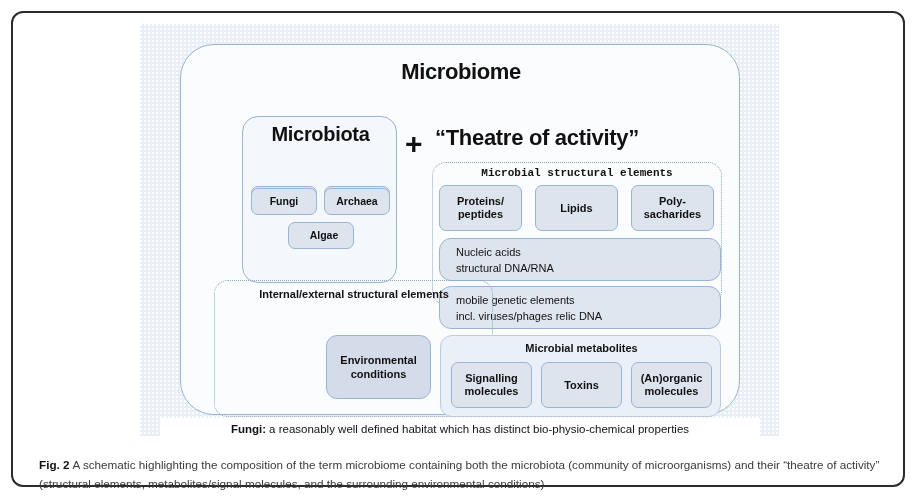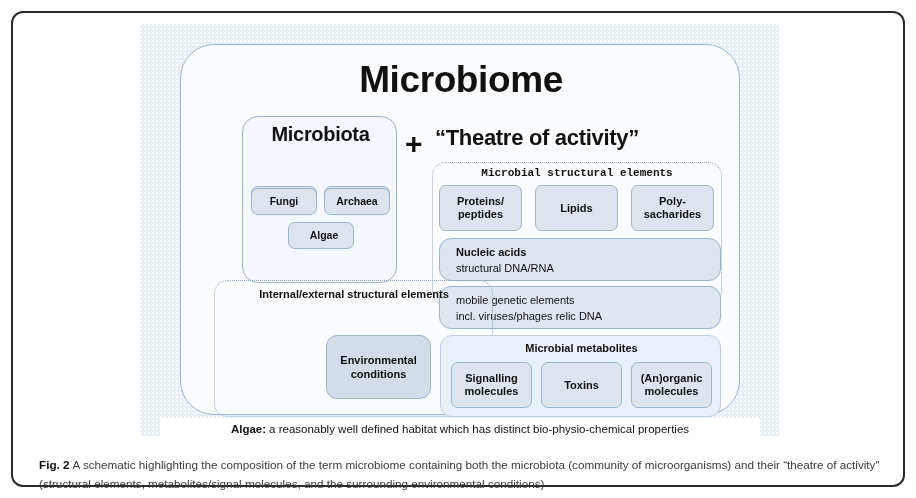--- a/index.html
+++ b/index.html
@@ -40,21 +40,21 @@
     box-sizing:border-box;
     background:#fbfcfe;
     border:1.3px solid #9bb4cf;
     border-radius:34px;
   }
 
   #microbiome-title{
     position:absolute;
     left:0; top:14px; width:560px;
     text-align:center;
-    font-size:37px;
+    font-size:22px;
     font-weight:bold;
     letter-spacing:-0.4px;
     color:#111111;
   }
 
   
   #microbiota-panel{
     position:absolute;
     left:61px; top:71px;
     width:155px; height:167px;
@@ -148,21 +148,21 @@
   .wide-bar{
     position:absolute;
     box-sizing:border-box;
     background:#dde4ee;
     border:1px solid #9bb4cf;
     border-radius:12px;
     padding:6px 0 0 16px;
     font-size:11px; color:#111111;
     line-height:1.42;
   }
-  .wide-bar .bold-line{ font-weight:bold; }
+  .wide-bar .bold-line{ font-weight:normal; }
   #nucleic-acids-bar{
     left:258px; top:193px;
     width:282px; height:43px;
   }
   #mobile-genetic-bar{
     left:258px; top:241px;
     width:282px; height:43px;
     background:#dfe6ef;
   }
 
@@ -290,21 +290,21 @@
       <div id="metabolites-row">
         <div class="chip">Signalling<br>molecules</div>
         <div class="chip">Toxins</div>
         <div class="chip">(An)organic<br>molecules</div>
       </div>
     </div>
 
   </div>
 
   <div id="biome-strip">
-    <span class="biome-word">Algae:</span>
+    <span class="biome-word">Fungi:</span>
     <span>a reasonably well defined habitat which has distinct bio-physio-chemical properties</span>
   </div>
 
   <div id="figure-caption">
     <span class="fig-label">Fig. 2</span><span>A schematic highlighting the composition of the term microbiome containing both the microbiota (community of microorganisms) and their “theatre of activity” (structural elements, metabolites/signal molecules, and the surrounding environmental conditions)</span>
   </div>
 
 </div>
 
 </body></html>

